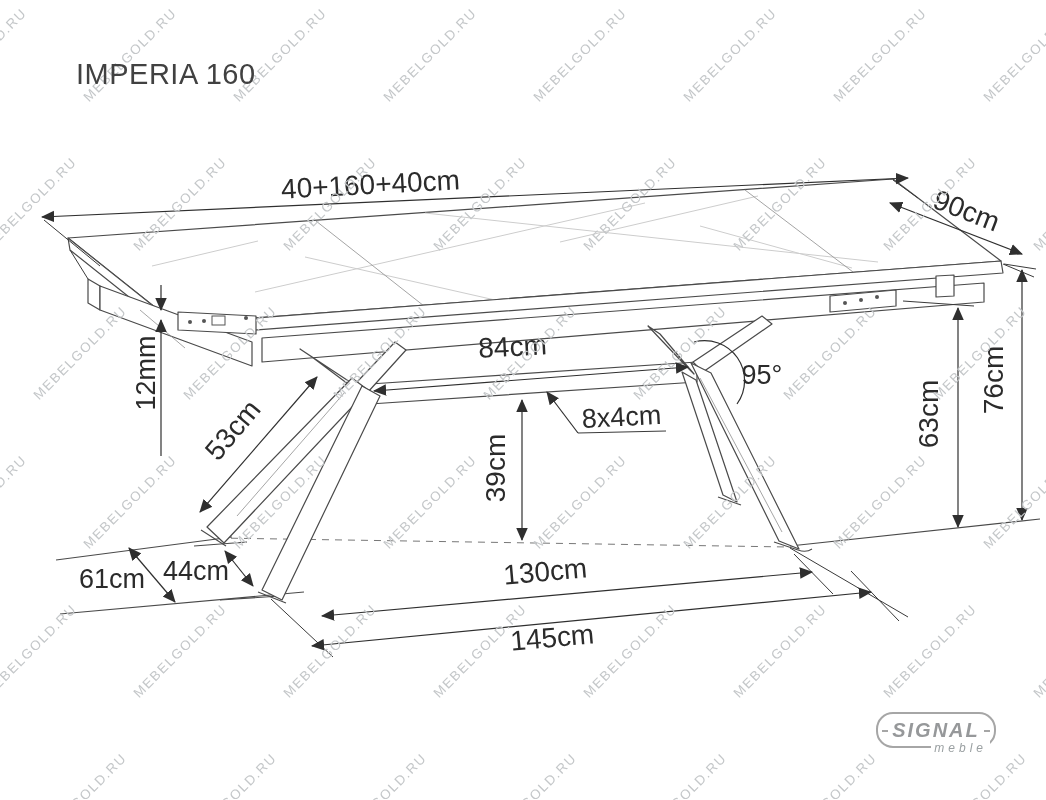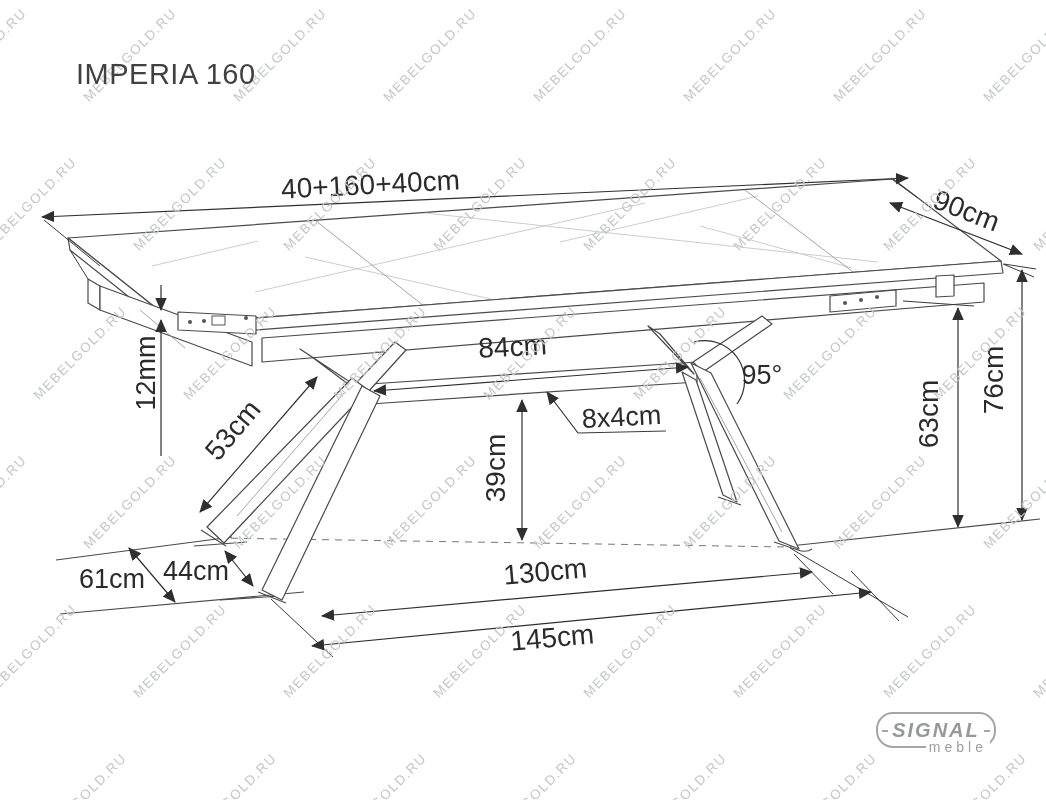--- a/index.html
+++ b/index.html
@@ -31,21 +31,21 @@
     content:'';position:absolute;left:4px;right:4px;top:50%;
     border-top:2px solid #a6a6a6;
   }
   .logo-brand{
     position:relative;background:#fff;padding:0 4px;
     font-size:20px;font-weight:bold;font-style:italic;
     letter-spacing:2px;color:#96989a;
   }
   .logo-sub{
     position:absolute;right:4px;bottom:-9px;background:#fff;padding:0 3px;
-    font-size:14px;letter-spacing:4px;color:#9aa0a2;
+    font-size:12px;letter-spacing:4px;color:#9aa0a2;font-style:italic;
   }
   svg text{fill:#2b2b2b;font-family:"Liberation Sans", sans-serif;}
   .outline{fill:#ffffff;stroke:#4a4a4a;stroke-width:1.2;stroke-linejoin:round;}
   .thin{stroke:#8f8f8f;stroke-width:0.8;fill:none;}
   .vein{stroke:#cdcdcd;stroke-width:1;fill:none;}
   .seam{stroke:#9a9a9a;stroke-width:0.9;fill:none;}
   .dim{stroke:#2f2f2f;stroke-width:1.2;fill:none;}
   .ext{stroke:#3a3a3a;stroke-width:1;fill:none;}
   .floor{stroke:#4a4a4a;stroke-width:1.1;fill:none;}
   .dash{stroke:#777;stroke-width:1;stroke-dasharray:7 6;fill:none;}

